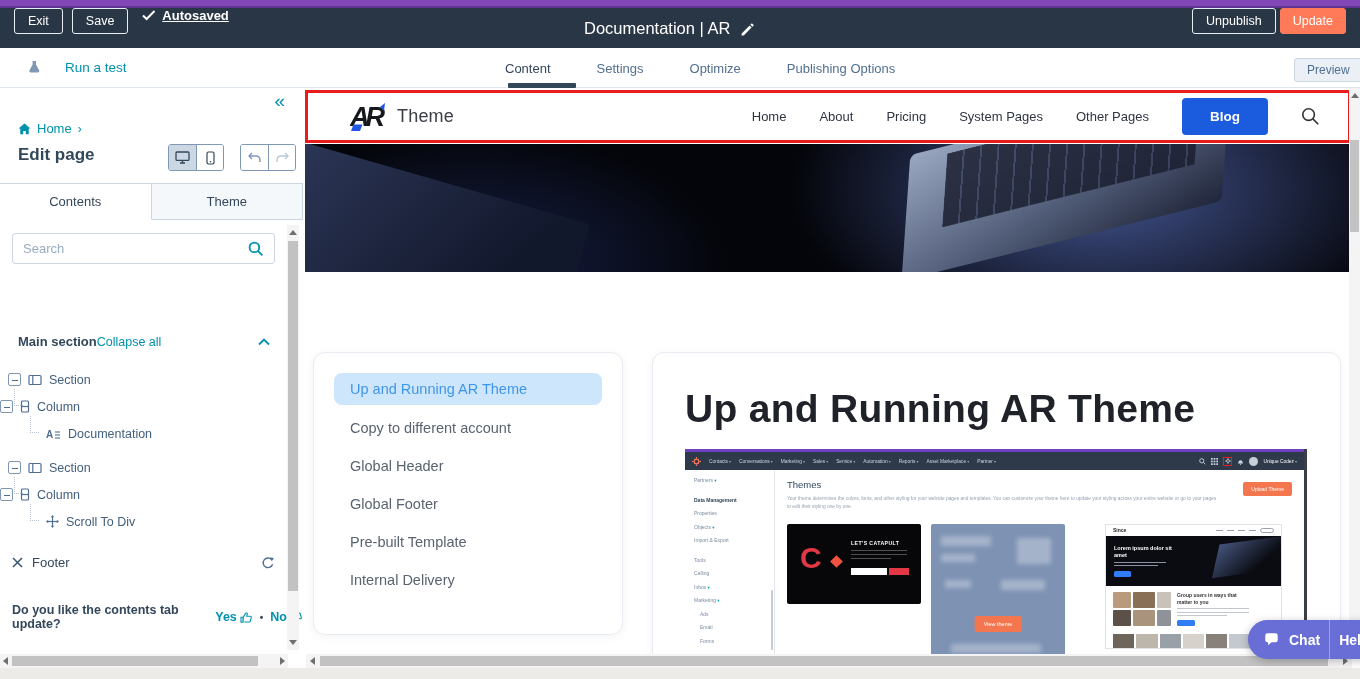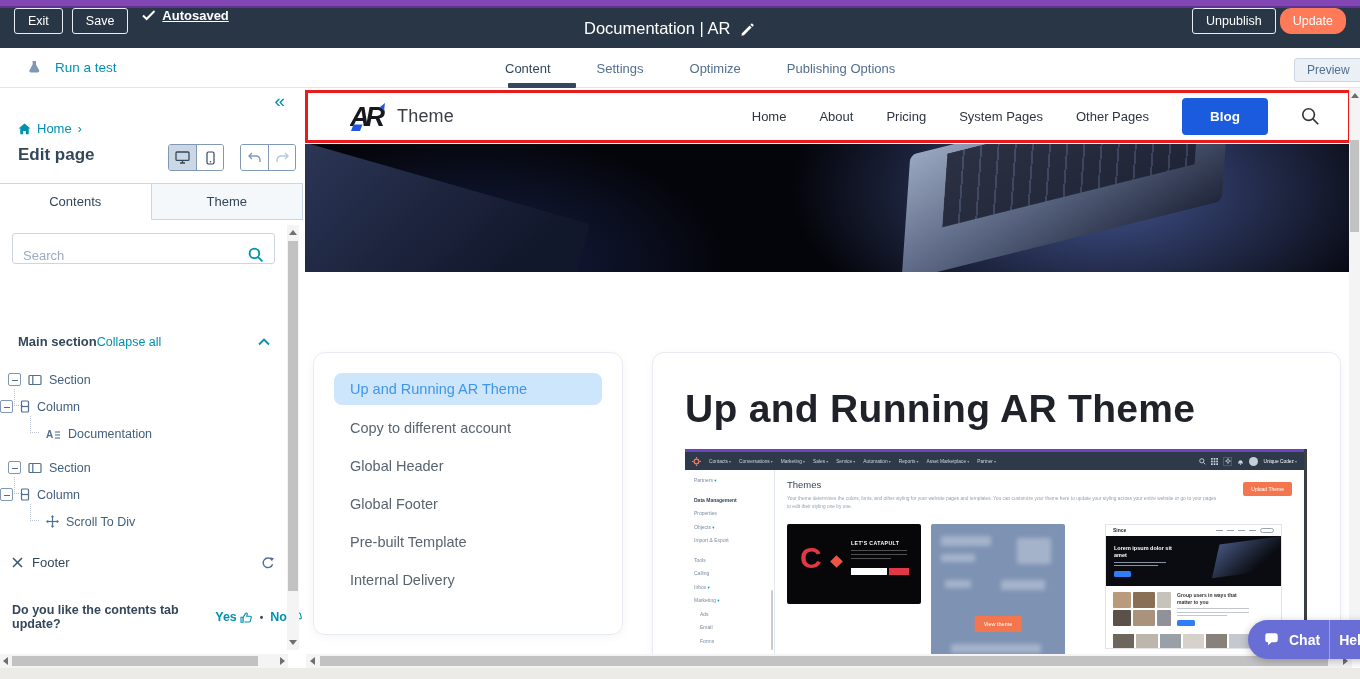--- a/index.html
+++ b/index.html
@@ -9,24 +9,24 @@
   
   .purple-strip{position:absolute;left:0;top:0;width:1360px;height:8px;background:#8247b5;box-shadow:inset 0 -2px 0 #5f3390}
   .topbar{position:absolute;left:0;top:8px;width:1360px;height:40px;background:#293645;display:flex;align-items:flex-start;padding:0 14px}
   .btn-ghost{border:1px solid #e7eef5;background:transparent;color:#fff;font-size:12.5px;padding:5px 13px;border-radius:3px;cursor:pointer;font-family:inherit}
   .btn-ghost + .btn-ghost{margin-left:9px}
   .autosaved-wrap{display:flex;align-items:center;margin-left:14px;gap:6px}
   .autosaved{color:#fff;font-size:13px;font-weight:bold;text-decoration:underline;cursor:pointer}
   .topbar-title-wrap{position:absolute;left:50%;top:0;height:40px;transform:translateX(-56%);display:flex;align-items:center;gap:10px}
   .topbar-title{color:#fff;font-size:16.5px}
   .topbar-right{margin-left:auto;display:flex;align-items:center;gap:4px}
-  .btn-update{border:1px solid #ff7a59;background:#ff7a59;color:#fff;font-size:12.5px;padding:5px 12px;border-radius:11px;cursor:pointer;font-family:inherit}
+  .btn-update{border:1px solid #ff7a59;background:#ff7a59;color:#fff;font-size:12.5px;padding:5px 12px;border-radius:3px;cursor:pointer;font-family:inherit}
 
   .subheader{position:absolute;left:0;top:48px;width:1360px;height:40px;background:#fff;border-bottom:1px solid #e1e7ee}
-  .run-test{position:absolute;left:28px;top:60px;display:flex;align-items:flex-start;gap:14px;color:#0091ae;font-size:13.5px;cursor:pointer}
+  .run-test{position:absolute;left:28px;top:60px;display:flex;align-items:flex-start;gap:24px;color:#0091ae;font-size:13.5px;cursor:pointer}
   .editor-tabs{position:absolute;left:505px;top:48px;height:40px;display:flex;align-items:center;gap:46px;font-size:13px;color:#516f90}
   .editor-tab{cursor:pointer}
   .editor-tab.active{color:#33475b}
   .active-underline{position:absolute;left:508px;top:83px;width:68px;height:5px;background:#33475b;border-radius:1px}
   .btn-preview{position:absolute;left:1294px;top:58px;background:#eaf0f6;border:1px solid #cbd6e2;color:#516f90;font-size:12px;padding:4px 12px;border-radius:3px;cursor:pointer;font-family:inherit}
 
   
   .sidebar{position:absolute;left:0;top:88px;width:303px;bottom:0;background:#fff}
   .collapse-arrows{position:absolute;right:18px;top:2px;color:#0091ae;font-size:19px;cursor:pointer}
   .breadcrumb{position:absolute;left:18px;top:33px;display:flex;align-items:center;gap:6px;color:#0091ae;font-size:13px;cursor:pointer}
@@ -35,21 +35,21 @@
   .icon-group{position:absolute;top:56px;display:flex;border:1px solid #7e98b6;border-radius:3px;overflow:hidden}
   .icon-group .cell{width:27px;height:25px;display:flex;align-items:center;justify-content:center;background:#fff;cursor:pointer}
   .icon-group .cell.active{background:#cbd8e4}
   .icon-group .cell + .cell{border-left:1px solid #7e98b6}
   .device-group{left:168px}
   .history-group{left:240px}
   .side-tabs{position:absolute;left:0;top:95px;width:303px;height:37px;display:flex;font-size:13px;color:#33475b}
   .side-tab{flex:1;display:flex;align-items:center;justify-content:center;background:#f5f8fa;border:1px solid #cbd6e2;border-left:none;cursor:pointer}
   .side-tab:first-child{border-left:none}
   .side-tab.active{background:#fff;border-bottom:1px solid #fff}
-  .search-wrap{position:absolute;left:12px;top:145px;width:263px;height:31px;border:1px solid #cbd6e2;border-radius:3px;display:flex;align-items:flex-end;padding:0 10px;background:#fff}
+  .search-wrap{position:absolute;left:12px;top:145px;width:263px;height:31px;border:1px solid #cbd6e2;border-radius:3px;display:flex;align-items:center;padding:0 10px;background:#fff}
   .search-wrap input{border:none;outline:none;flex:1;font-size:13px;color:#33475b;font-family:inherit}
   .search-wrap input::placeholder{color:#99acc2}
   .pinned-row{display:flex;align-items:center;gap:9px;font-size:13px;color:#33475b}
   .wh-box{position:absolute;left:2px;top:181px;width:285px;height:44px;border:3px solid #e81c1c;display:flex;align-items:center;padding:0 12px;gap:9px;font-size:13px;color:#33475b}
   .row-spacer{margin-left:auto}
   .main-section-row{position:absolute;left:18px;top:246px;width:252px;display:flex;align-items:center}
   .main-section-label{font-size:13px;font-weight:bold;color:#33475b}
   .collapse-all{font-size:12.5px;color:#0091ae;cursor:pointer}
   .tree{position:absolute;left:0;top:278px;width:287px}
   .tree-row{position:relative;height:27px;display:flex;align-items:center;gap:7px;font-size:12.5px;color:#42607e;cursor:pointer}

